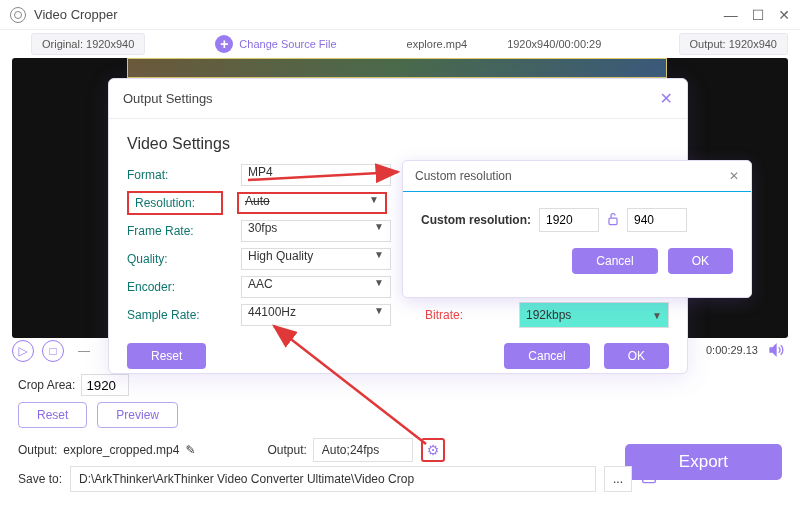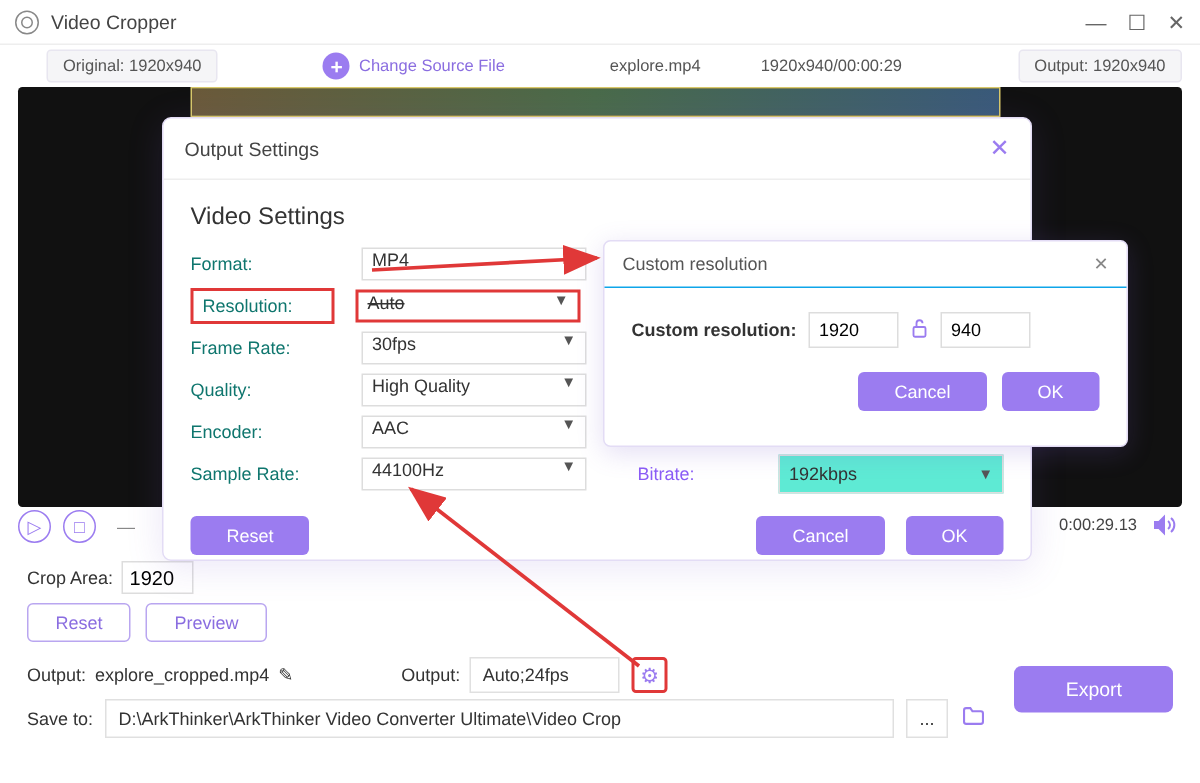--- a/index.html
+++ b/index.html
@@ -38,40 +38,40 @@
 
 
 .rp { position:absolute; left:18px; top:402px; display:flex; gap:10px; }
 .btn-outline { border:1px solid #b9a6f0; color:#8a6de0; background:#fff; padding:5px 18px; border-radius:4px; font-size:12px; }
 
 
 .outrow1 { position:absolute; left:18px; top:438px; display:flex; align-items:center; gap:6px; font-size:12px; }
 .outbox { border:1px solid #e0e0e0; padding:4px 8px; min-width:100px; background:#fff; }
 .gear-holder { border:2px solid #e03838; padding:2px 4px; margin-left:2px; border-radius:3px; }
 .gear { color:#9b7cf0; font-size:14px; }
-.export { position:absolute; right:18px; top:444px; background:#9b7cf0; color:#fff; padding:8px 34px; border-radius:5px; border:none; font-size:13px; }
+.export { position:absolute; right:18px; top:444px; background:#9b7cf0; color:#fff; padding:8px 54px; border-radius:5px; border:none; font-size:17px; }
 .outrow2 { position:absolute; left:18px; top:466px; display:flex; align-items:center; gap:8px; font-size:12px; width: 640px; }
 .pathbox { flex:1; border:1px solid #e0e0e0; padding:5px 8px; background:#fff; }
 .dots { border:1px solid #e0e0e0; padding:5px 8px; background:#fff; }
 .folder { color:#9b7cf0; font-size:16px; }
 
 
 .modal { position:absolute; left:108px; top:78px; width:580px; height:296px; background:#fff; border:1px solid #e3dcf5; border-radius:6px; box-shadow:0 4px 24px rgba(120,90,200,0.15); padding:0; }
 .modal .mhead { display:flex; align-items:center; padding:10px 14px; border-bottom:1px solid #eee; }
 .modal .mhead .mtitle { color:#444; font-size:13px; }
 .modal .mhead .mclose { margin-left:auto; color:#9b7cf0; font-size:16px; }
 .modal .mbody { padding:10px 18px; }
 .sect { font-weight:normal; margin:6px 0 8px; font-size:16px; }
 .frow { display:flex; align-items:center; height:28px; gap:14px; }
 .flabel { width:100px; color:#0f766e; }
 .flabel.boxed { border:2px solid #e03838; padding:3px 6px; width:auto; min-width:96px; }
 .fsel { flex:0 0 150px; border:1px solid #ddd; height:22px; display:flex; align-items:flex-start; padding:0 6px; position:relative; background:#fff; }
 .fsel.boxed { border:2px solid #e03838; }
 .fsel .arr { position:absolute; right:6px; color:#555; font-size:10px; }
-.flabel2 { width:80px; color:#8b5cf6; margin-left:20px; }
+.flabel2 { width:80px; color:#ef4444; margin-left:20px; }
 .fsel2 { flex:0 0 150px; border:1px solid #ddd; height:26px; display:flex; align-items:center; padding:0 6px; position:relative; background:#5eead4; }
 .fsel2 .arr { position:absolute; right:6px; color:#555; font-size:10px; }
 .mbtns { display:flex; gap:14px; margin-top:14px; align-items:center; }
 .btn-purple { background:#9b7cf0; color:#fff; border:none; padding:6px 24px; border-radius:4px; font-size:12px; }
 .mbtns .right { margin-left:auto; display:flex; gap:14px; }
 
 
 .popup { position:absolute; left:402px; top:160px; width:350px; height:138px; background:#fff; border:1px solid #e3dcf5; border-radius:5px; box-shadow:0 4px 18px rgba(120,90,200,0.2); }
 .popup .phead { display:flex; padding:8px 12px; border-bottom:1px solid #0ea5e9; align-items:center; }
 .popup .phead .ptitle { font-size:12px; color:#555; }

